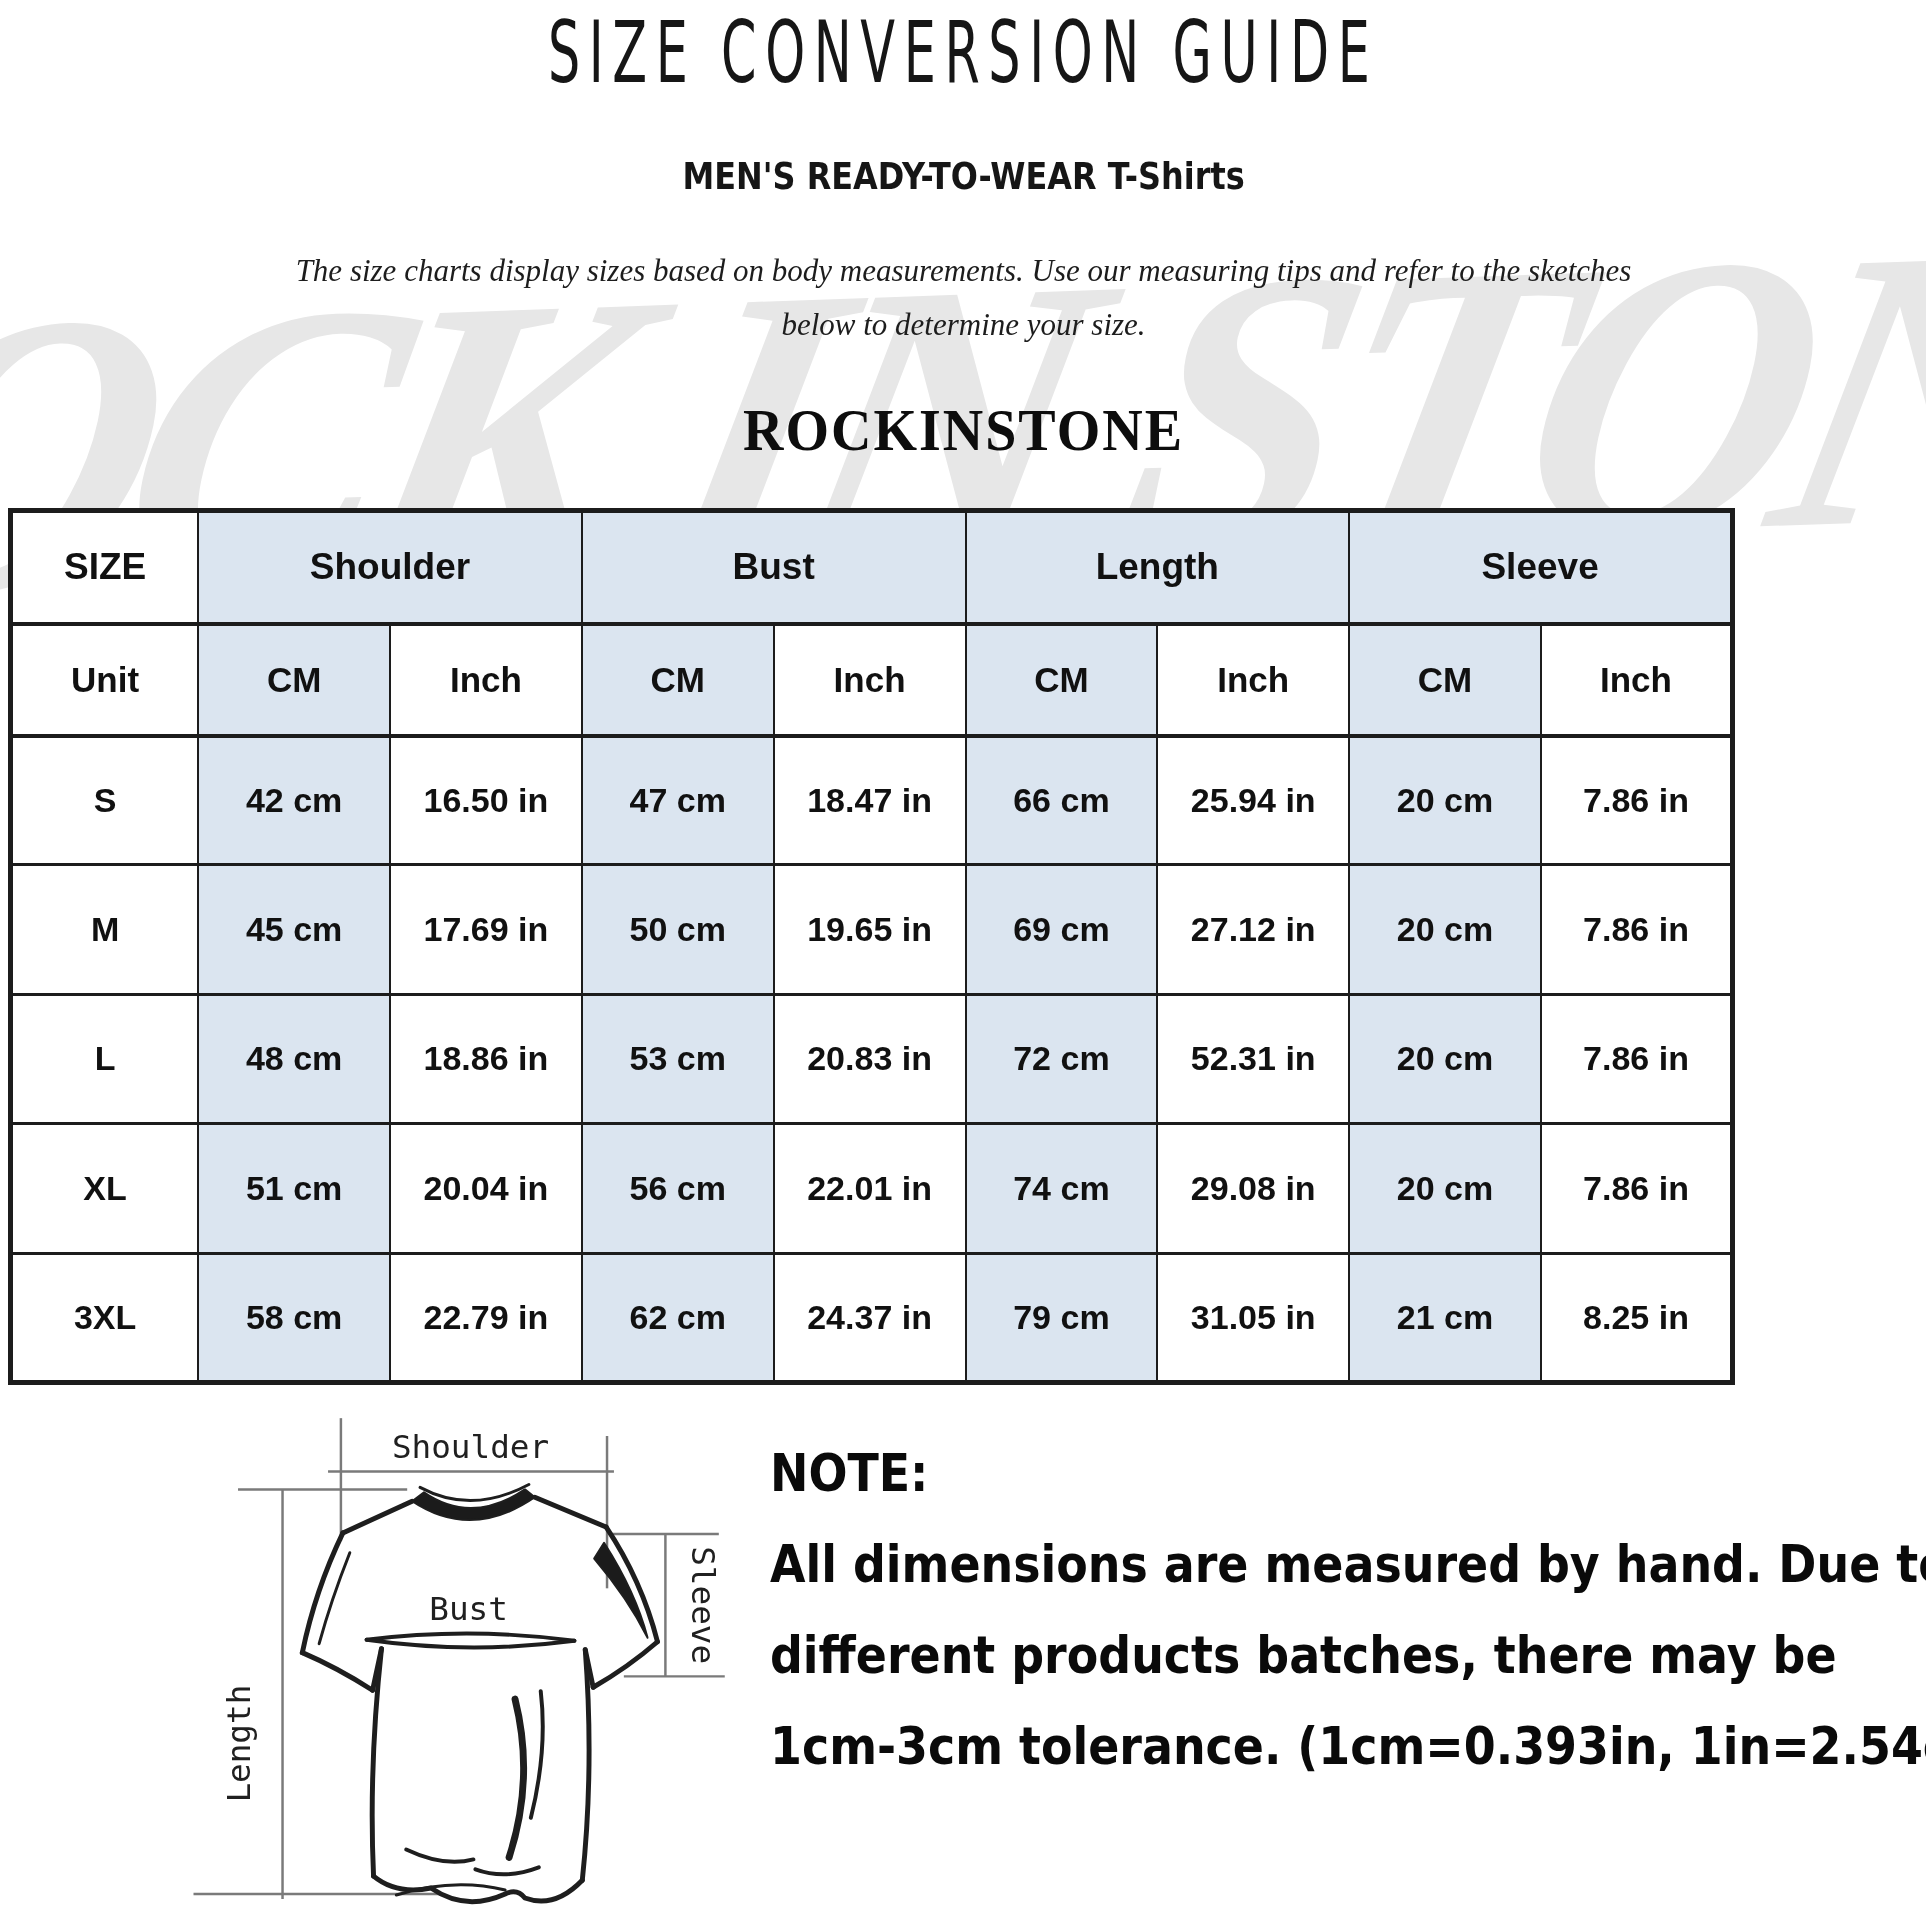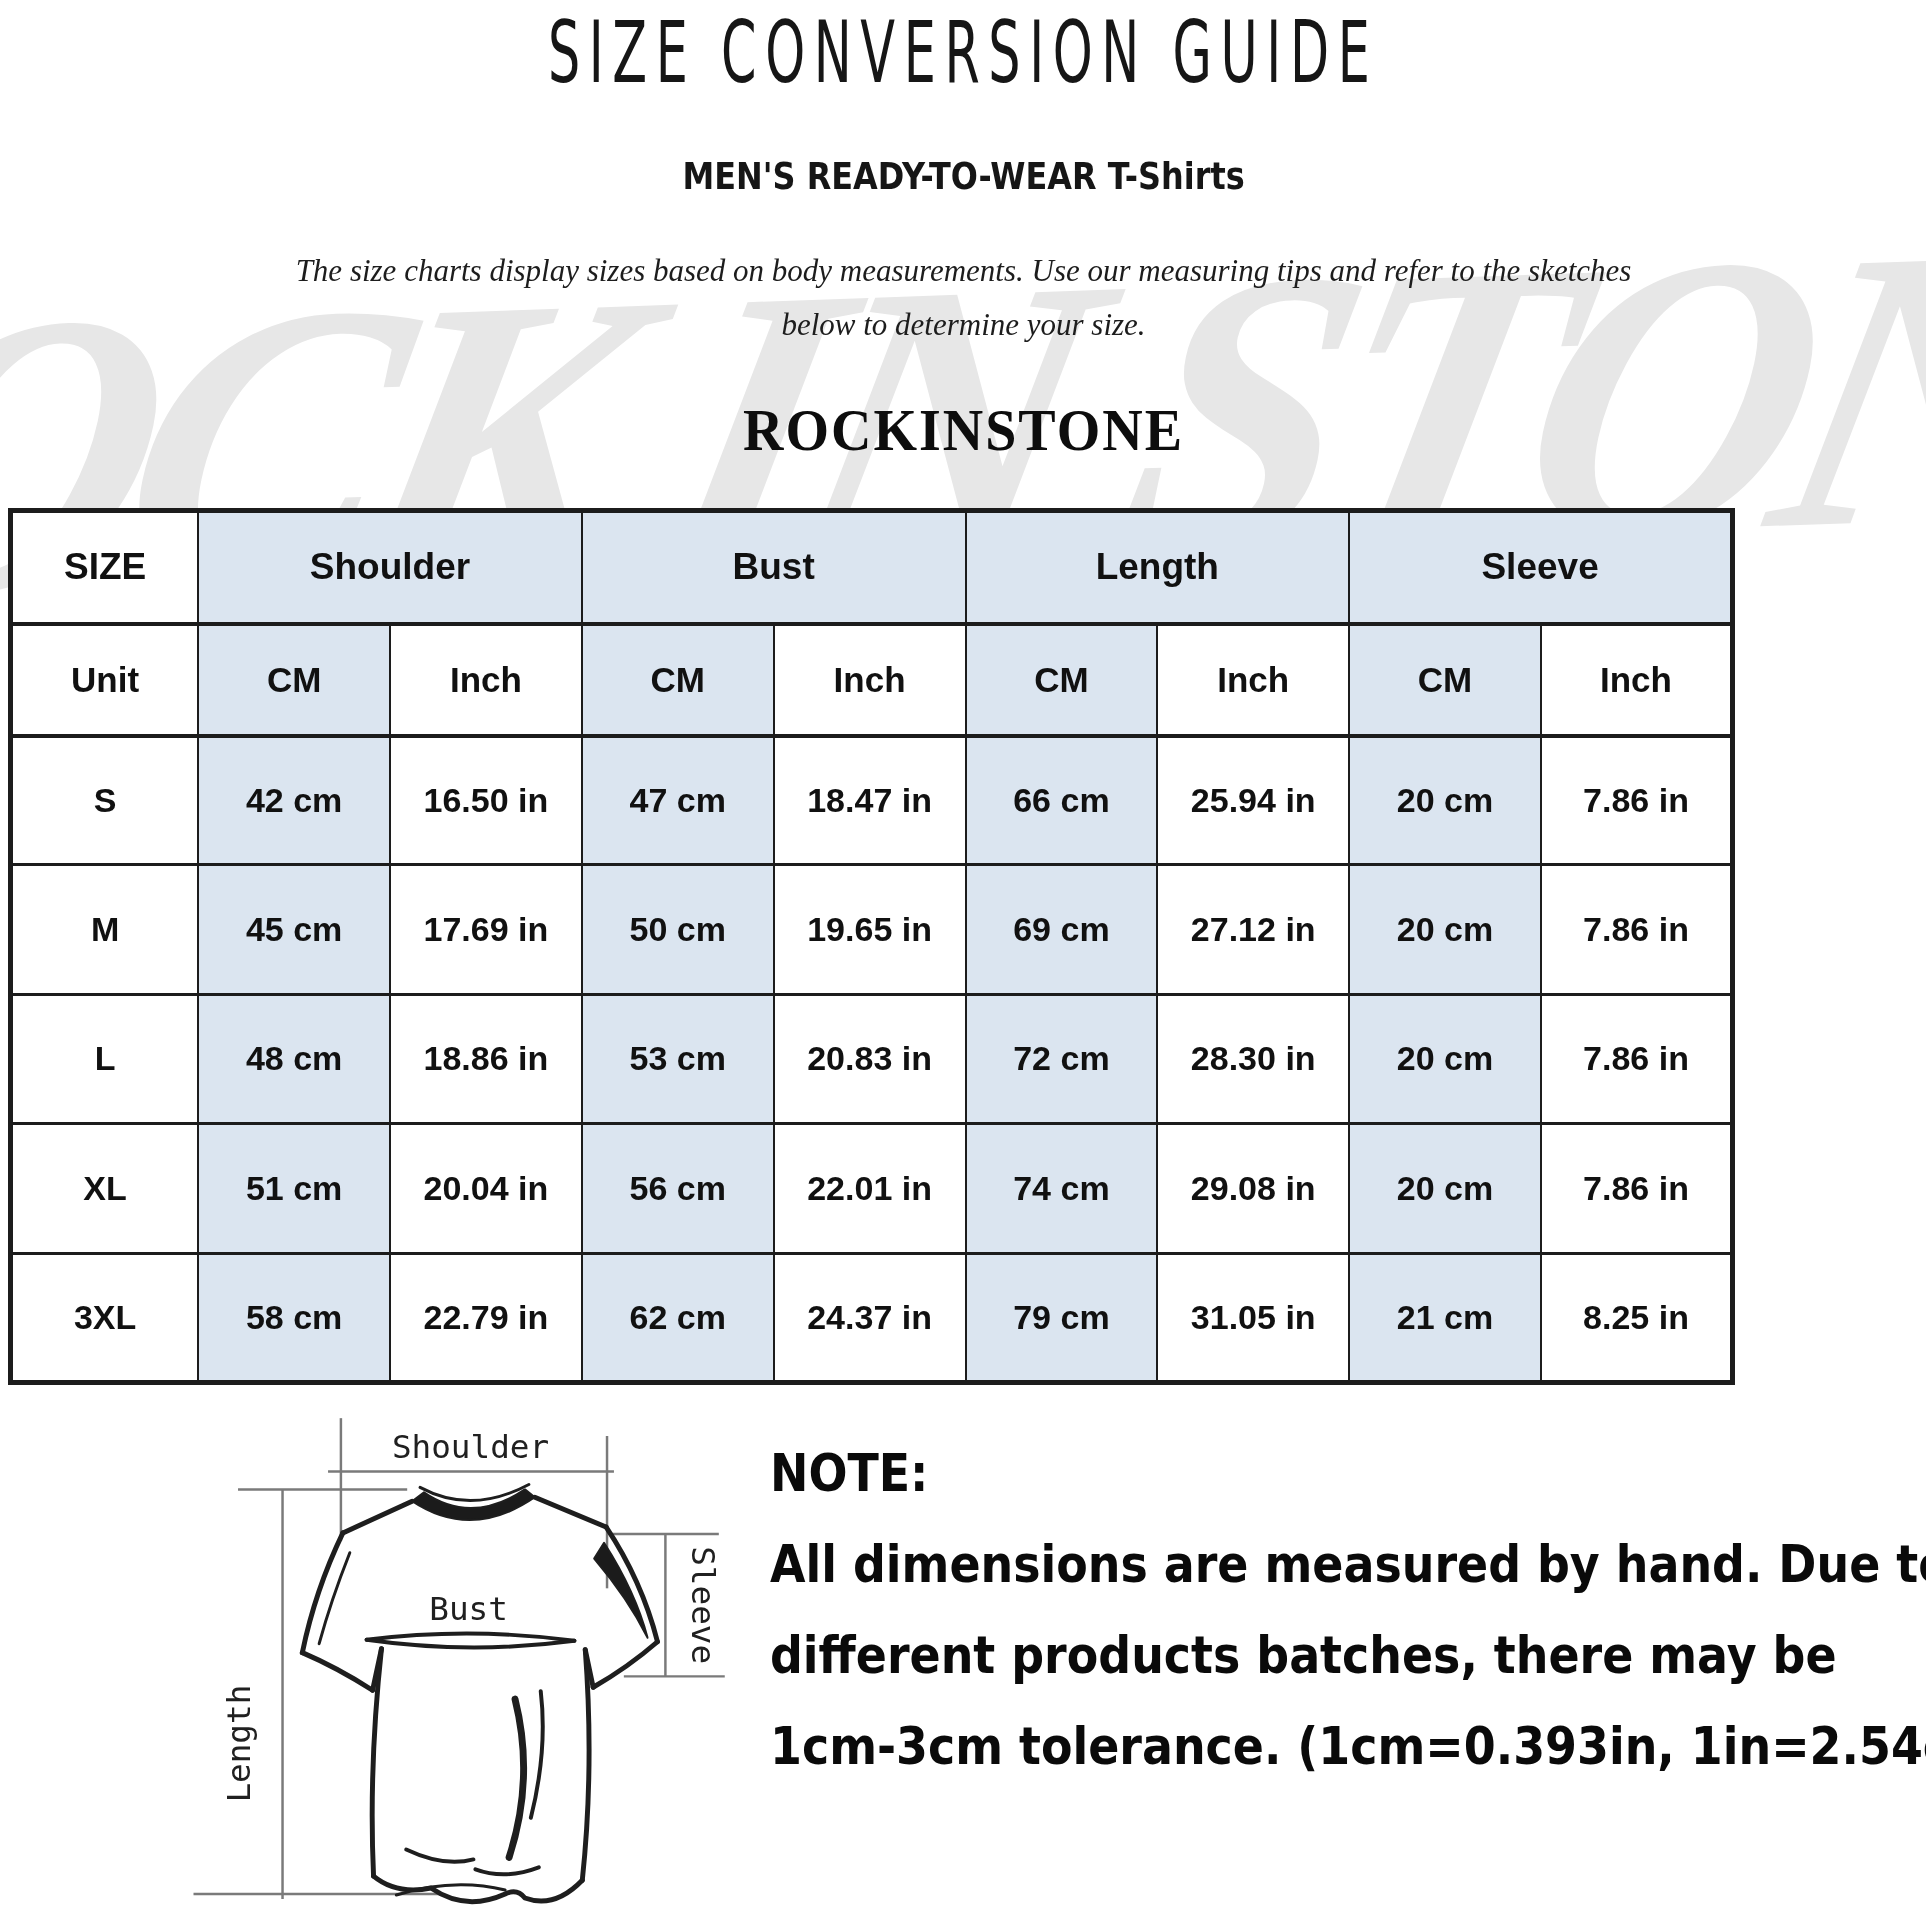--- a/index.html
+++ b/index.html
@@ -147,21 +147,21 @@
           <td class="hl">20 cm</td>
           <td class="plain">7.86 in</td>
         </tr>
         <tr>
           <td class="plain">L</td>
           <td class="hl">48 cm</td>
           <td class="plain">18.86 in</td>
           <td class="hl">53 cm</td>
           <td class="plain">20.83 in</td>
           <td class="hl">72 cm</td>
-          <td class="plain">28.30 in</td>
+          <td class="plain">52.31 in</td>
           <td class="hl">20 cm</td>
           <td class="plain">7.86 in</td>
         </tr>
         <tr>
           <td class="plain">XL</td>
           <td class="hl">51 cm</td>
           <td class="plain">20.04 in</td>
           <td class="hl">56 cm</td>
           <td class="plain">22.01 in</td>
           <td class="hl">74 cm</td>

